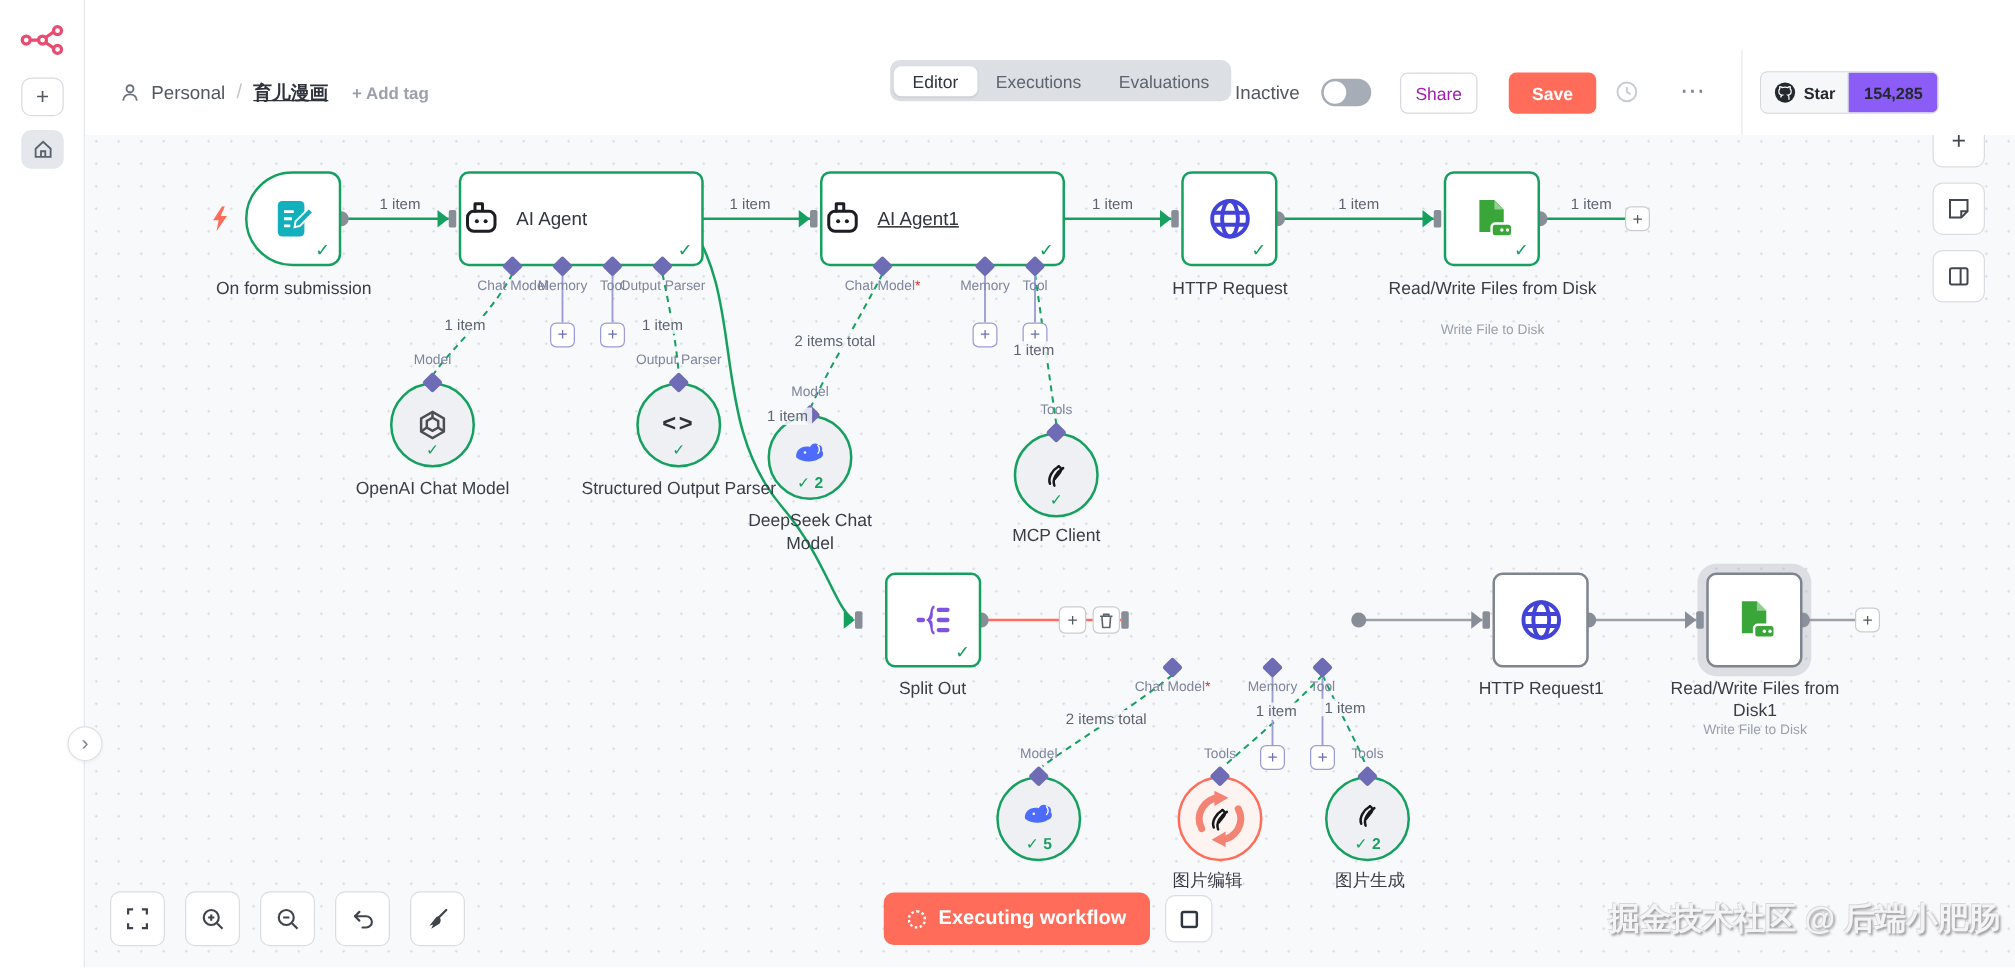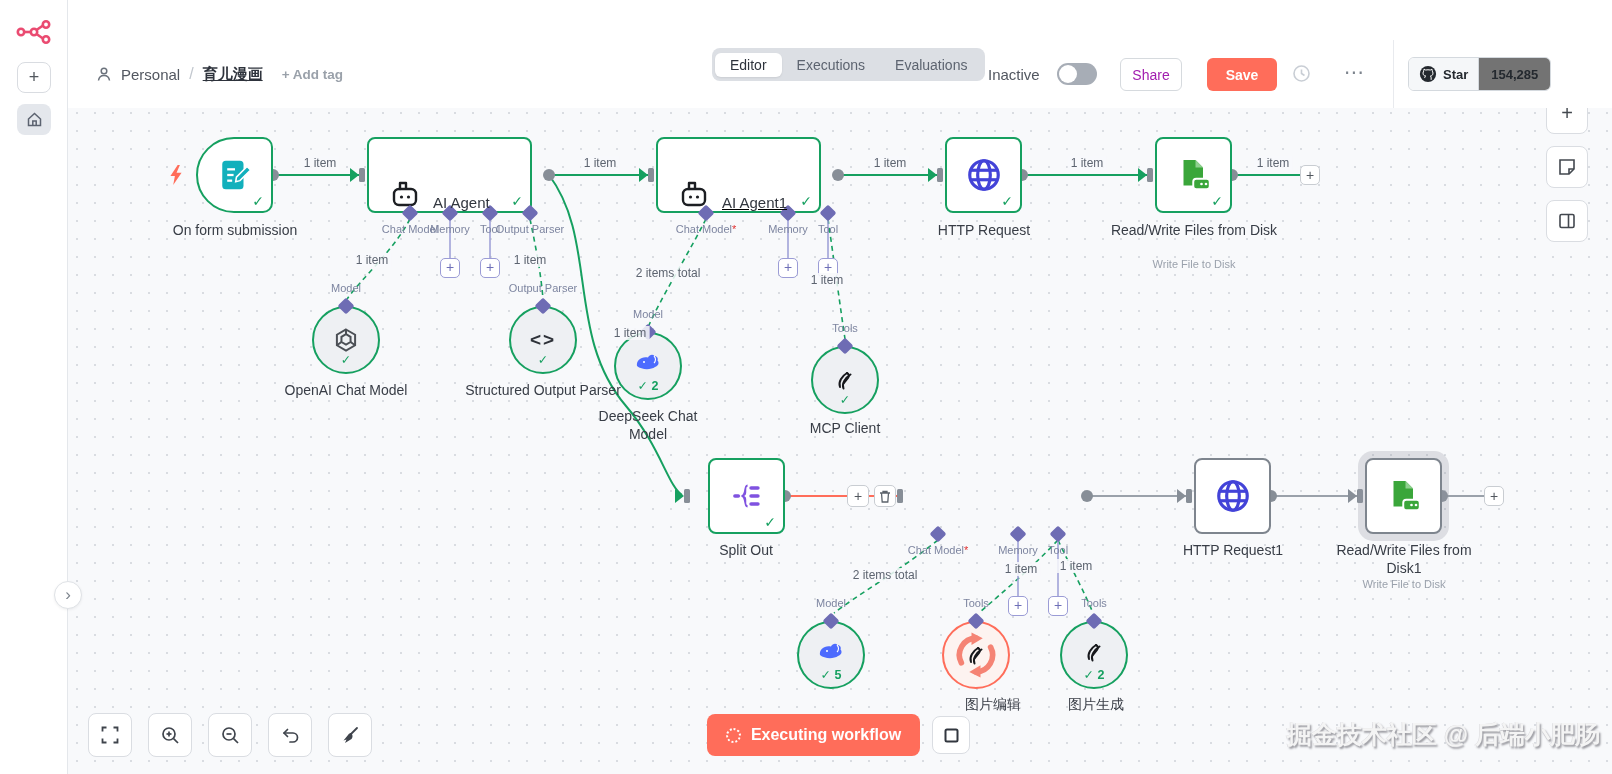--- a/index.html
+++ b/index.html
@@ -23,21 +23,21 @@
   .share{left:1052px;width:62px;background:#fff;border:1px solid #d6dade;color:#a21caf;font-weight:500;}
   .save{left:1139px;width:70px;background:var(--orange);color:#fff;font-weight:600;border:none;}
   .inactive-lb{position:absolute;left:920px;top:26px;font-size:15px;color:#525760;}
   .toggle{position:absolute;left:989px;top:23px;width:40px;height:22px;border-radius:11px;background:#a7adb6;cursor:pointer;}
   .toggle .knob{position:absolute;left:2px;top:2px;width:18px;height:18px;border-radius:50%;background:#fff;}
   .clock-ic{position:absolute;left:1224px;top:24px;color:#c9ced5;}
   .more-ic{position:absolute;left:1276px;top:20px;font-size:20px;color:#7d848d;letter-spacing:1px;cursor:pointer;}
   .hdr-div{position:absolute;left:1325px;top:0;width:1px;height:68px;background:#e8eaee;}
   .ghbadge{position:absolute;left:1340px;top:17px;height:34px;display:flex;border:1px solid #d4d9de;border-radius:6px;overflow:hidden;font-size:13px;font-weight:600;color:#24292f;cursor:pointer;}
   .ghbadge .seg1{display:flex;align-items:center;gap:6px;padding:0 10px;background:#f5f7f9;border-right:1px solid #d4d9de;}
-  .ghbadge .seg2{display:flex;align-items:center;padding:0 12px;background:#737373;}
+  .ghbadge .seg2{display:flex;align-items:center;padding:0 12px;background:#8b5cf6;}
   
   .tabs{position:absolute;left:712px;top:48px;height:33px;background:#dcdfe4;border-radius:8px;display:flex;align-items:center;padding:3px;z-index:25;font-size:14px;color:#5d6470;}
   .tab{padding:4px 15px;border-radius:6px;cursor:pointer;white-space:nowrap;}
   .tab.active{background:#fff;color:#2e333c;font-weight:500;box-shadow:0 1px 2px rgba(0,0,0,.08);}
   
   .logo{position:absolute;left:16px;top:18px;}
   .sbtn{position:absolute;left:17px;width:34px;height:31px;border:1px solid #d9dce1;border-radius:8px;background:#fff;color:#52575e;font-size:18px;display:flex;align-items:center;justify-content:center;cursor:pointer;}
   .sbtn.active{background:#e4e7ec;border:none;}
   .edge-chevron{position:absolute;left:54px;top:581px;width:28px;height:28px;border-radius:50%;background:#fff;border:1px solid #dfe2e6;z-index:40;display:flex;align-items:center;justify-content:center;color:#7d848d;font-size:17px;cursor:pointer;box-shadow:0 1px 3px rgba(0,0,0,.06);}
   
@@ -48,21 +48,21 @@
   @keyframes spin{to{transform:rotate(360deg);}}
   .stopbtn{position:absolute;left:864px;top:648px;width:38px;height:38px;background:#fff;border:1px solid #dadde2;border-radius:8px;display:flex;align-items:center;justify-content:center;cursor:pointer;}
   .watermark{position:absolute;right:12px;top:650px;font-size:25px;font-weight:700;color:#f4f4f4;text-shadow:1.5px 1.5px 2px #9a9aa0, -0.5px -0.5px 0 #d8d8dc;white-space:nowrap;margin-left:25px;}
   
   .node{position:absolute;height:76px;background:#fff;border:2px solid var(--green);border-radius:8px;cursor:pointer;}
   .node.gray{border-color:#7e858e;}
   .node.sel{box-shadow:0 0 0 7px rgba(150,156,165,.28);}
   .node.running{border-color:var(--orange);background:#fdf1ed;}
   .trigger{border-radius:38px 10px 10px 38px;}
   .sq{width:77px;display:flex;align-items:center;justify-content:center;}
-  .agent{width:165px;display:flex;align-items:flex-end;gap:12px;padding-left:20px;}
+  .agent{width:196px;display:flex;align-items:center;gap:12px;}
   .agent .ttl{font-size:15px;font-weight:500;color:var(--txt);white-space:nowrap;z-index:2;}
   .node-check{position:absolute;right:7px;bottom:2px;color:var(--green);font-weight:700;font-size:14px;}
   .circle{position:absolute;width:68px;height:68px;border-radius:50%;background:#eef0f3;border:2px solid var(--green);display:flex;align-items:center;justify-content:center;cursor:pointer;}
   .circle.running{border-color:var(--orange);background:#fdf3f0;}
   .circle .badge{position:absolute;bottom:5px;width:100%;text-align:center;font-size:12.5px;font-weight:700;color:var(--green);}
   .diamond{position:absolute;width:12px;height:12px;background:var(--purple);border-radius:2px;transform:rotate(45deg);cursor:pointer;}
   .portlb{position:absolute;transform:translateX(-50%);font-size:11px;color:var(--port);white-space:nowrap;}
   .portlb .req{color:#e03131;}
   .miniplus{position:absolute;width:20px;height:20px;background:#fff;border:1.5px solid #9b9cd6;border-radius:5px;color:#6e6fb8;font-size:14px;line-height:16px;text-align:center;cursor:pointer;}
   .edgebtn{position:absolute;width:22px;height:22px;background:#fff;border:1px solid #c9cdd2;border-radius:5px;display:flex;align-items:center;justify-content:center;color:#52575e;font-size:14px;cursor:pointer;}
@@ -353,21 +353,21 @@
     </svg>
     <svg class="spinner-overlay" style="left:5px;top:5px;" width="54" height="54" viewBox="0 0 48 48" fill="none" stroke="#f4705f" stroke-width="5" stroke-linecap="round">
       <path d="M11 31 A15 15 0 0 1 24 9"></path>
       <path d="M37 17 A15 15 0 0 1 24 39"></path>
       <path d="M20 4 L30 9 L20 15 Z" fill="#f4705f" stroke="none"></path>
       <path d="M28 44 L18 39 L28 33 Z" fill="#f4705f" stroke="none"></path>
     </svg>
   </div>
   <div class="diamond" style="left:902px;top:547px;"></div>
   <div class="portlb" style="left:908px;top:529px;">Tools</div>
-  <div class="nlabel nowrap" style="left:925px;top:628px;">图片编辑</div>
+  <div class="nlabel nowrap" style="left:898px;top:628px;">图片编辑</div>
 
   <div class="circle" style="left:992px;top:553px;">
     <svg width="24" height="24" viewBox="0 0 24 24" fill="none" stroke="#17181c" stroke-width="2" stroke-linecap="round" style="margin-top:-6px;">
       <path d="M7 19 C5 14 9 8 14 5"></path>
       <path d="M10.5 20.5 C8.5 15.5 12.5 9.5 17.5 6.5"></path>
       <path d="M14 5 C16 6 16.5 8 15 10 L11 15"></path>
     </svg>
     <span class="badge"><span>✓</span> <span>2</span></span>
   </div>
   <div class="diamond" style="left:1020px;top:547px;"></div>

